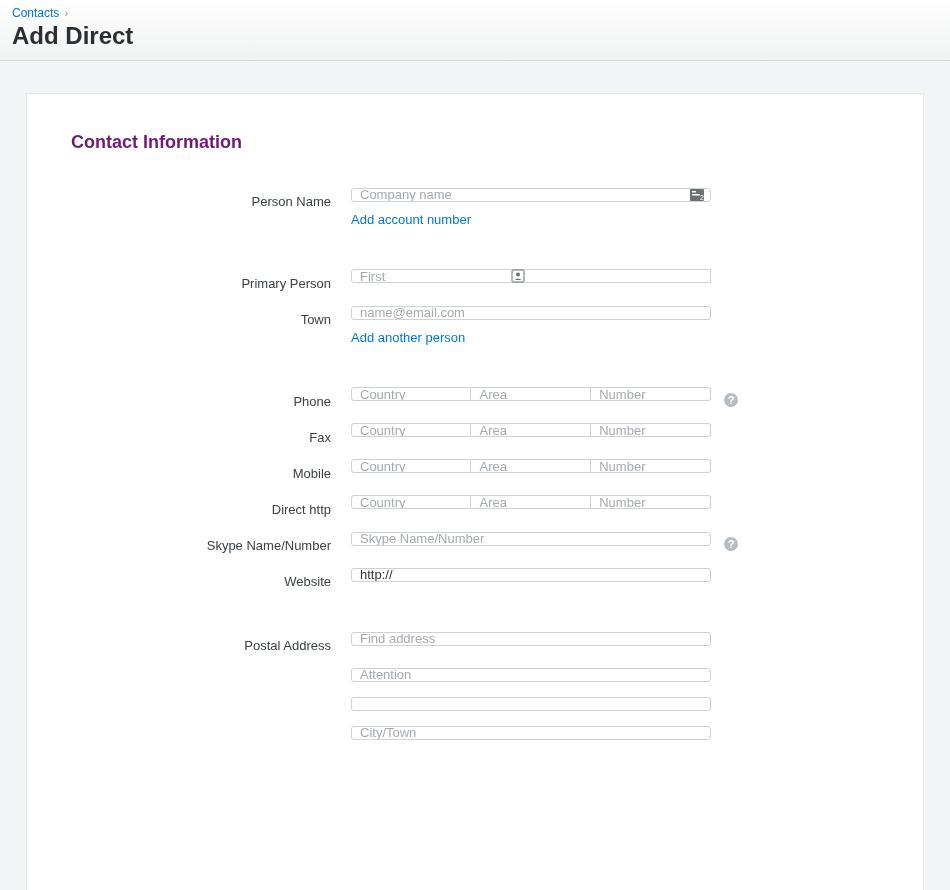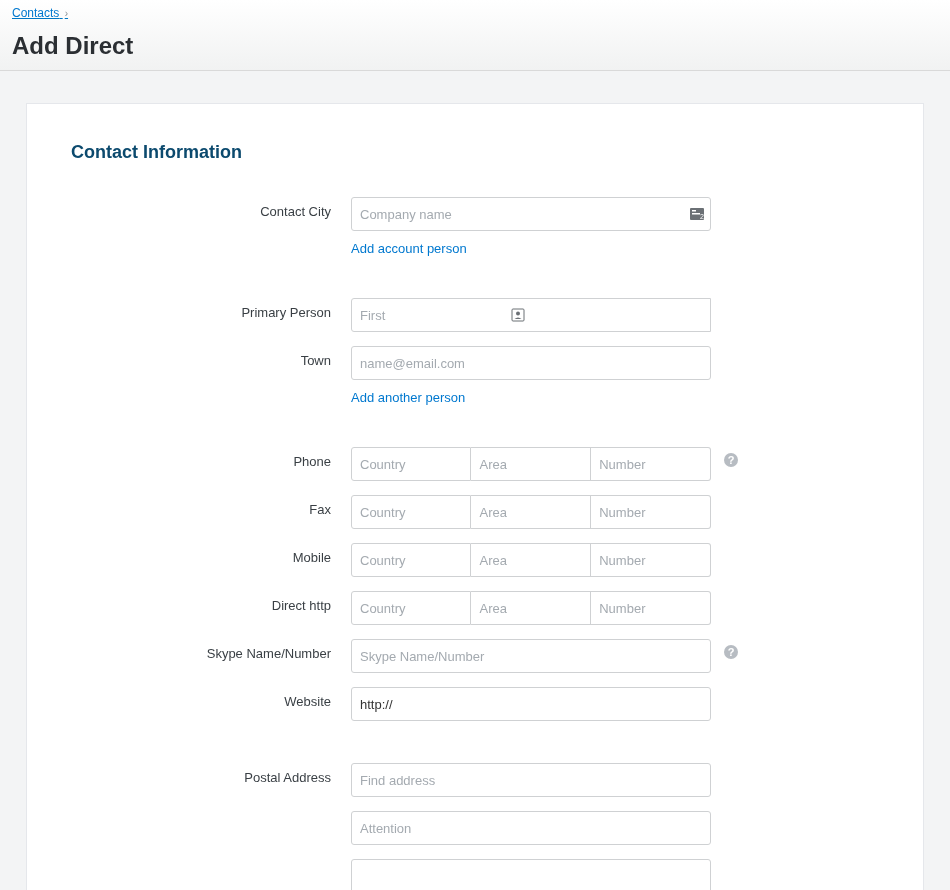--- a/index.html
+++ b/index.html
@@ -12,41 +12,40 @@
     height: 890px;
   }
   .page-header {
     background: linear-gradient(#fff, #f1f2f2);
     border-bottom: 1px solid #d9d9d9;
     padding: 6px 12px 10px 12px;
   }
   .breadcrumb {
     font-size: 12px;
     color: #0077c5;
-    margin-bottom: 12px;
-    text-decoration: underline;
+    margin-bottom: 2px;
   }
   .breadcrumb a { color: #0078cf; text-decoration: none; }
   .breadcrumb .sep { color: #8a8f94; margin: 0 2px; font-size: 10px; }
   .page-title {
     font-size: 24px;
     font-weight: 700;
     color: #2b2f33;
   }
   .card {
     margin: 32px 26px;
     background: #fff;
     border: 1px solid #e5e7eb;
     padding: 38px 44px 8px 44px;
     min-height: 810px;
   }
   .section-title {
     font-size: 18px;
     font-weight: 700;
-    color: #0c4a6e;
+    color: #701a75;
     margin-bottom: 34px;
   }
   .form-row {
     display: flex;
     align-items: flex-start;
     margin-bottom: 14px;
   }
   .form-label {
     width: 280px;
     text-align: right;
@@ -60,21 +59,21 @@
     position: relative;
   }
   .help-col {
     flex: 0 0 36px;
     padding-left: 12px;
     padding-top: 5px;
     color: #aab0b6;
   }
   input[type="text"] {
     width: 100%;
-    height: 34px;
+    height: 14px;
     border: 1px solid #cfd1d3;
     border-radius: 3px;
     padding: 0 8px;
     font-size: 13px;
     color: #333;
     background: #fff;
   }
   input[type="text"]::placeholder { color: #a4aab0; }
   .link-action {
     display: inline-block;
@@ -115,34 +114,34 @@
     <a href="#">Contacts</a>
     <span class="sep">›</span>
   </div>
   <h1 class="page-title">Add Direct</h1>
 </div>
 
 <div class="card">
   <h2 class="section-title">Contact Information</h2>
 
   <div class="form-row">
-    <div class="form-label">Contact City</div>
+    <div class="form-label">Person Name</div>
     <div class="form-field">
       <div style="position:relative;">
         <input type="text" placeholder="Company name" style="">
         <span class="input-icon">
           <svg width="16" height="16" viewBox="0 0 16 16">
               <rect x="1" y="2" width="14" height="12" rx="1" fill="#6b7075"></rect>
               <rect x="3" y="4" width="4" height="1.5" fill="#fff"></rect>
               <rect x="3" y="7" width="8" height="1.5" fill="#fff"></rect>
               <text x="11" y="13" font-size="7" fill="#fff" font-family="Arial">2</text>
             </svg>
         </span>
       </div>
-      <a href="#" class="link-action">Add account person</a>
+      <a href="#" class="link-action">Add account number</a>
     </div>
   </div>
 
   <div class="spacer"></div>
 
   <div class="form-row">
     <div class="form-label">Primary Person</div>
     <div class="form-field">
       <div class="split" style="position:relative;gap:44px;">
         <input type="text" class="w-half" placeholder="First" style="">

